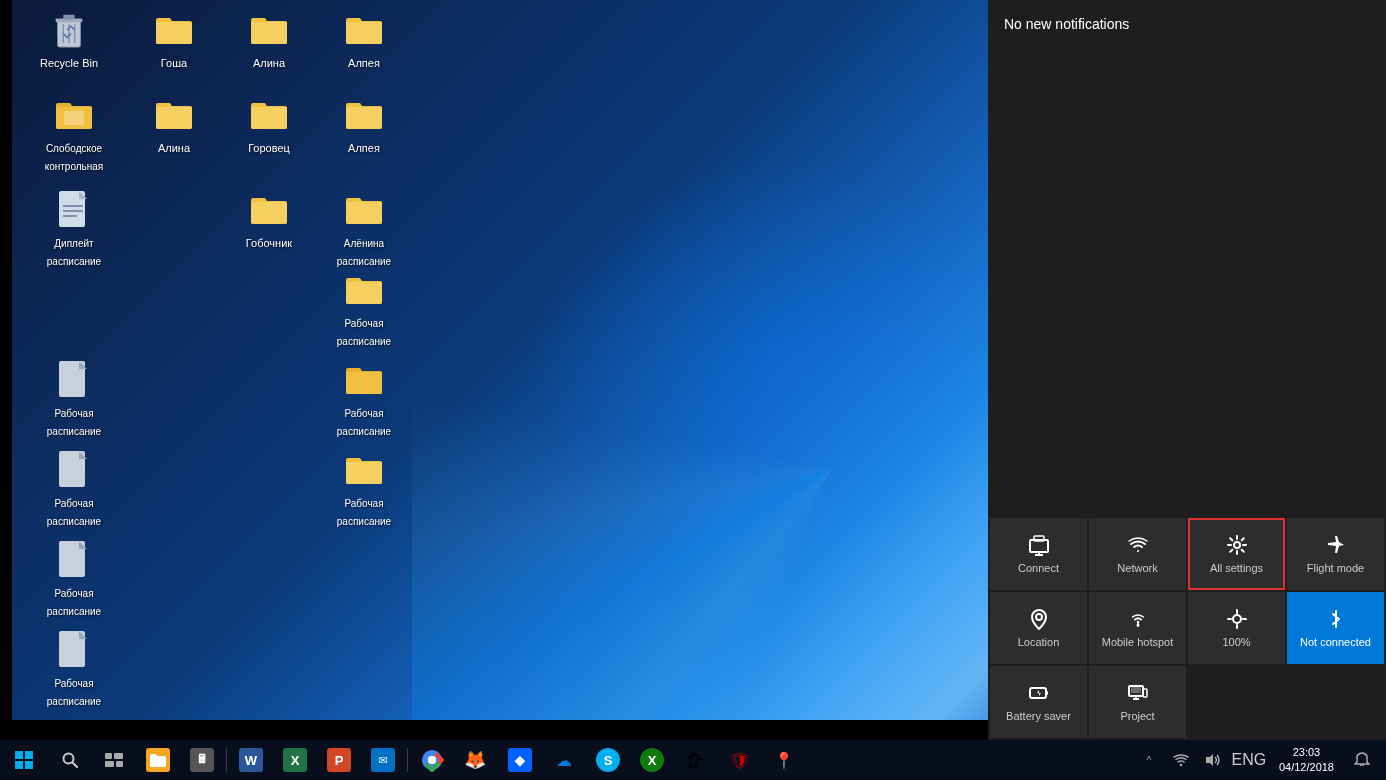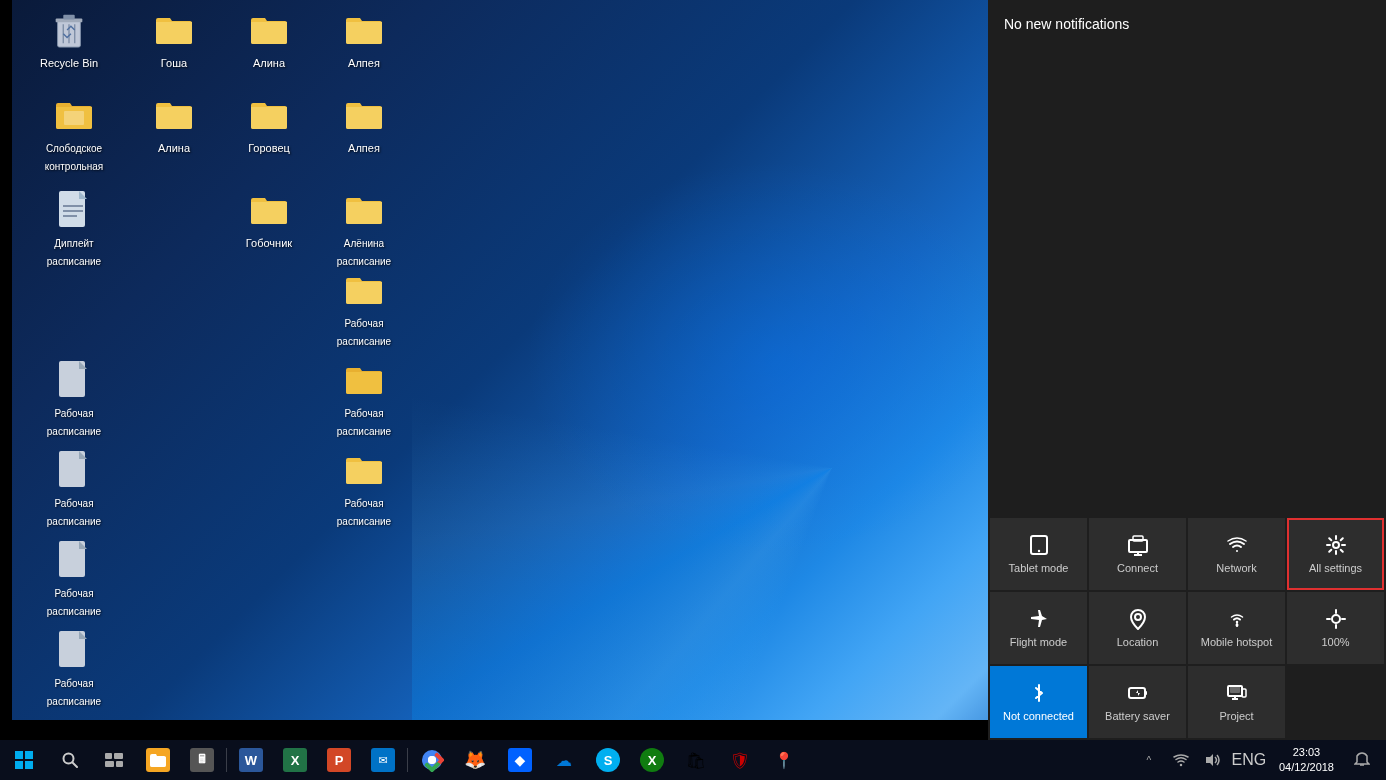--- a/index.html
+++ b/index.html
@@ -370,29 +370,20 @@
   </div>
 
 </div>
 
 <div id="action-center">
   <div id="ac-header">No new notifications</div>
   <div id="ac-notifications-area"></div>
   <div id="ac-footer">
     <div id="ac-quick-actions">
 
-      <div class="qa-tile">
-        <div class="qa-tile-icon">
-          <svg width="22" height="22" viewBox="0 0 22 22" fill="white">
-              <rect x="3" y="2" width="16" height="18" rx="2" fill="none" stroke="white" stroke-width="2"></rect>
-              <circle cx="11" cy="17" r="1.2" fill="white"></circle>
-            </svg>
-        </div>
-        <div class="qa-tile-label">Tablet mode</div>
-      </div>
 
       <div class="qa-tile">
         <div class="qa-tile-icon">
           <svg width="22" height="22" viewBox="0 0 22 22" fill="white">
               <rect x="2" y="6" width="18" height="12" rx="1" fill="none" stroke="white" stroke-width="2"></rect>
               <rect x="6" y="2" width="10" height="5" rx="1" fill="none" stroke="white" stroke-width="1.5"></rect>
               <line x1="11" y1="18" x2="11" y2="21" stroke="white" stroke-width="2"></line>
               <line x1="7" y1="21" x2="15" y2="21" stroke="white" stroke-width="2"></line>
             </svg>
         </div>

